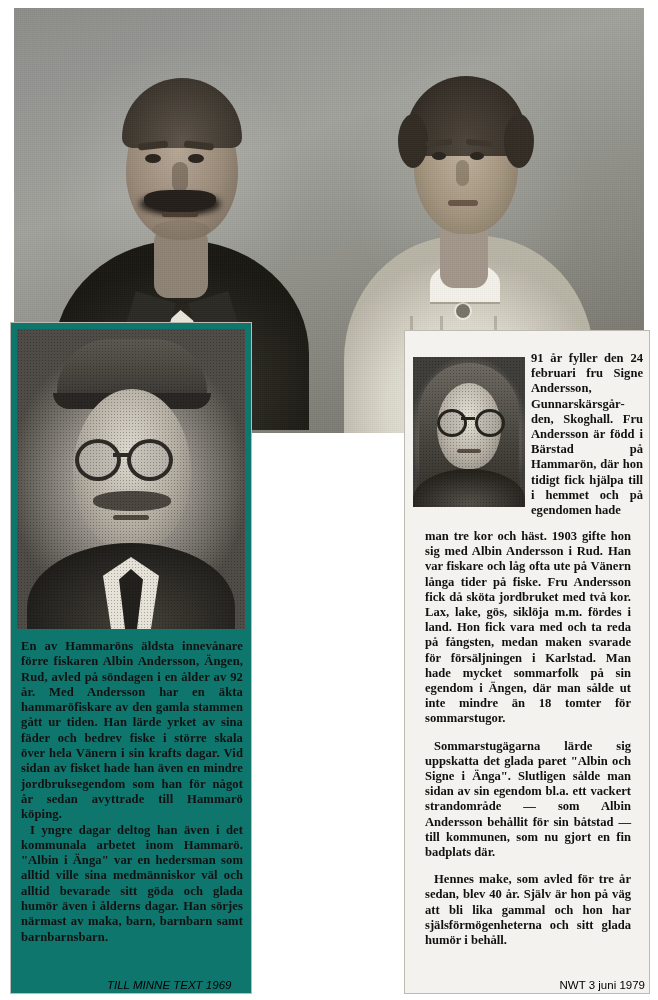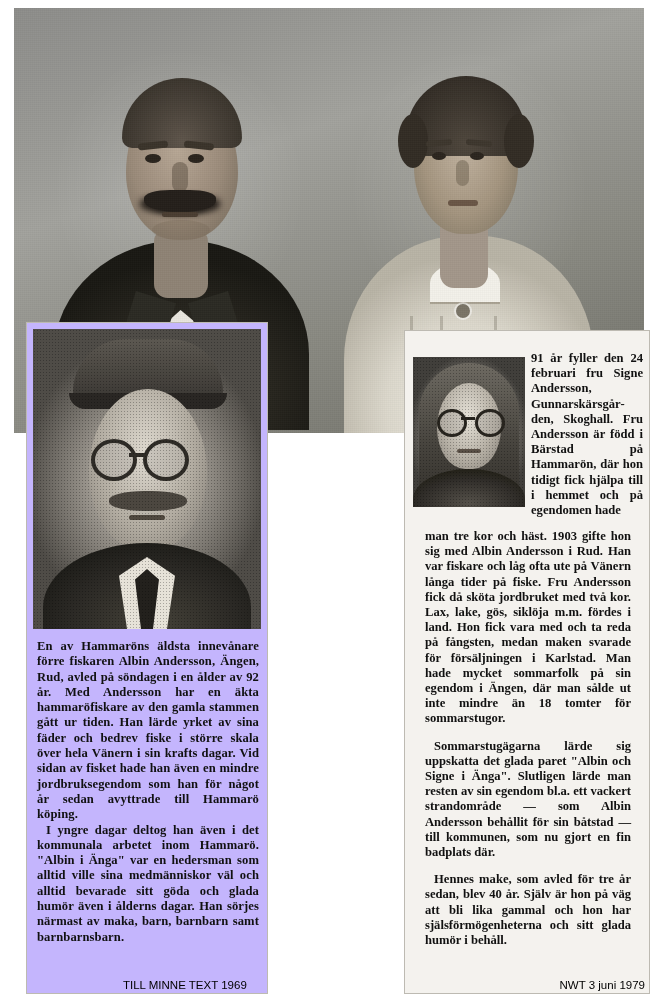--- a/index.html
+++ b/index.html
@@ -88,21 +88,21 @@
   .woman .eyeL,.woman .eyeR{position:absolute;top:116px;width:14px;height:8px;
       background:#2b251e;border-radius:50%;}
   .woman .eyeL{left:88px;} .woman .eyeR{left:126px;}
   .woman .nose{position:absolute;left:112px;top:124px;width:13px;height:26px;
       background:rgba(100,88,72,.45);border-radius:7px;}
   .woman .mouth{position:absolute;left:104px;top:164px;width:30px;height:6px;
       background:#6a5646;border-radius:4px;}
 
   
   .clip-left{position:absolute;left:10px;top:322px;width:240px;height:670px;
-             background:#c4b5fd;border:1px solid #bdbab2;overflow:hidden;margin-left:16px;}
+             background:#0f766e;border:1px solid #bdbab2;overflow:hidden;}
   .clip-left .photo{position:absolute;left:6px;top:6px;width:228px;height:300px;
       background:#8e8b84;overflow:hidden;}
   .clip-left .photo .halftone{position:absolute;inset:0;opacity:.5;
       background-image:radial-gradient(rgba(0,0,0,.55) 38%, rgba(0,0,0,0) 39%);
       background-size:3px 3px;}
   .clip-left .photo .base{position:absolute;inset:0;
       background:radial-gradient(ellipse 120px 140px at 112px 150px,#d9d5cb 0%,#9d9890 45%,#4f4c47 100%);}
   .oldman{position:absolute;left:0;top:0;width:228px;height:300px;}
   .oldman .cap{position:absolute;left:40px;top:10px;width:150px;height:62px;
       border-radius:70px 70px 12px 12px;
@@ -127,21 +127,21 @@
       background:#e6e2d8;clip-path:polygon(50% 0,100% 24%,84% 100%,16% 100%,0 24%);}
   .oldman .tie{position:absolute;left:102px;top:240px;width:24px;height:66px;
       background:#23211d;clip-path:polygon(50% 0,100% 16%,72% 100%,28% 100%,0 16%);}
 
   .clip-left .body{position:absolute;left:10px;top:316px;width:222px;
       font-size:12.6px;line-height:15.3px;text-align:justify;font-weight:700;
       letter-spacing:.1px;}
   .clip-left .body p{margin:0 0 0 0;text-indent:0;}
   .clip-left .body p + p{text-indent:9px;}
   .caption-left{position:absolute;left:96px;bottom:2px;font-size:11.5px;
-      font-family:"Liberation Sans",sans-serif;color:#000;}
+      font-family:"Liberation Sans",sans-serif;color:#000;font-style:italic;}
 
   
   .clip-right{position:absolute;left:404px;top:330px;width:244px;height:662px;
       background:#f4f2ee;border:1px solid #bdbab2;overflow:hidden;}
   .clip-right .photo{position:absolute;left:8px;top:26px;width:112px;height:150px;
       background:#8d8a83;overflow:hidden;}
   .clip-right .photo .halftone{position:absolute;inset:0;opacity:.5;
       background-image:radial-gradient(rgba(0,0,0,.55) 38%, rgba(0,0,0,0) 39%);
       background-size:3px 3px;}
   .clip-right .photo .base{position:absolute;inset:0;
@@ -262,18 +262,18 @@
       <div class="mouth"></div>
       <div class="shoulders"></div>
     </div>
     <div class="halftone"></div>
   </div>
 
   <div class="lead">91 år fyller den 24 februari fru Signe Andersson, Gunnarskärsgår­den, Skoghall. Fru Andersson är född i Bärstad på Hammarön, där hon tidigt fick hjälpa till i hemmet och på egendomen hade</div>
 
   <div class="body">
     <p>man tre kor och häst. 1903 gifte hon sig med Albin Andersson i Rud. Han var fiskare och låg ofta ute på Vänern långa tider på fiske. Fru Andersson fick då sköta jord­bruket med två kor. Lax, lake, gös, siklöja m.m. fördes i land. Hon fick vara med och ta reda på fångsten, medan maken svara­de för försäljningen i Karlstad. Man hade mycket sommarfolk på sin egendom i Ängen, där man sålde ut inte mindre än 18 tomter för sommarstugor.</p>
-    <p>Sommarstugägar­na lärde sig uppskatta det glada paret "Albin och Signe i Änga". Slutligen lärde man resten av sin egendom bl.a. ett vackert strand­område — som Albin Andersson behållit för sin båtstad — till kom­munen, som nu gjort en fin bad­plats där.</p>
+    <p>Sommarstugägar­na lärde sig uppskatta det glada paret "Albin och Signe i Änga". Slutligen sålde man sidan av sin egendom bl.a. ett vackert strand­område — som Albin Andersson behållit för sin båtstad — till kom­munen, som nu gjort en fin bad­plats där.</p>
     <p>Hennes make, som avled för tre år sedan, blev 40 år. Själv är hon på väg att bli lika gammal och hon har själsförmögenheterna och sitt glada humör i behåll.</p>
   </div>
 
   <div class="caption-right">NWT 3 juni 1979</div>
 </div>
 
 </body></html>

